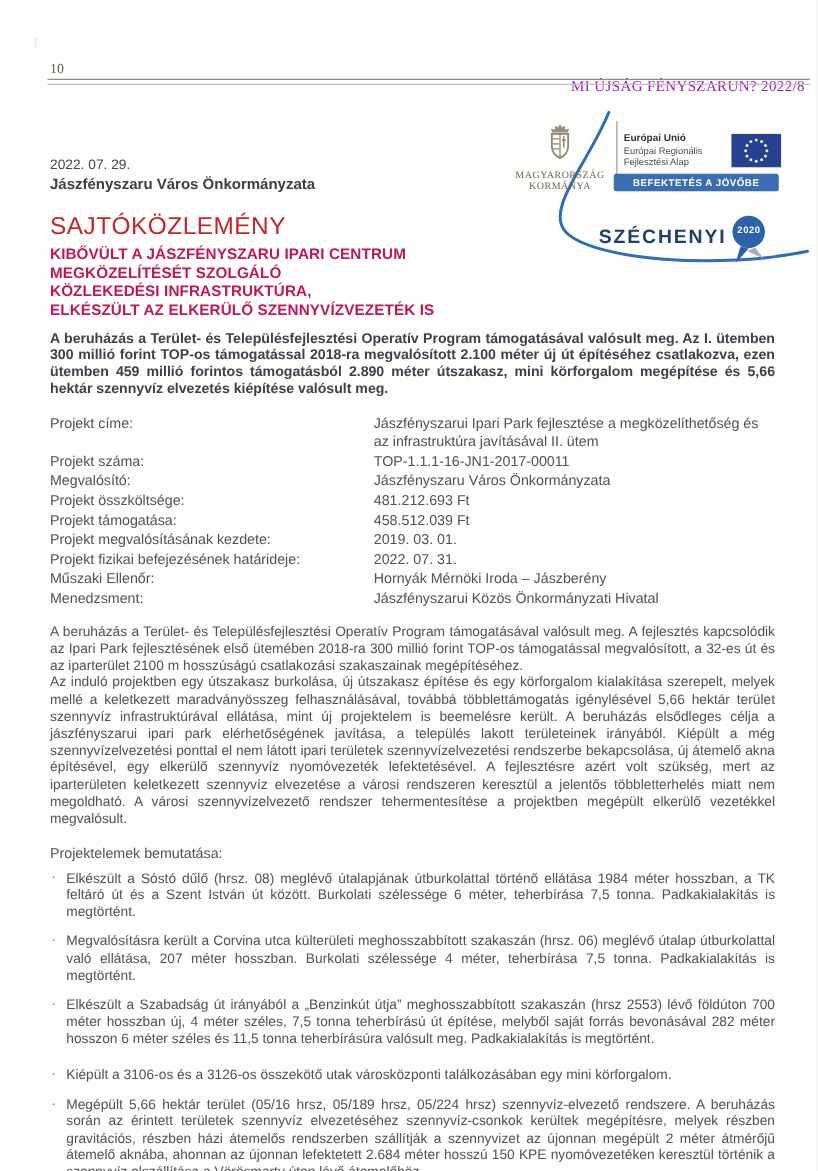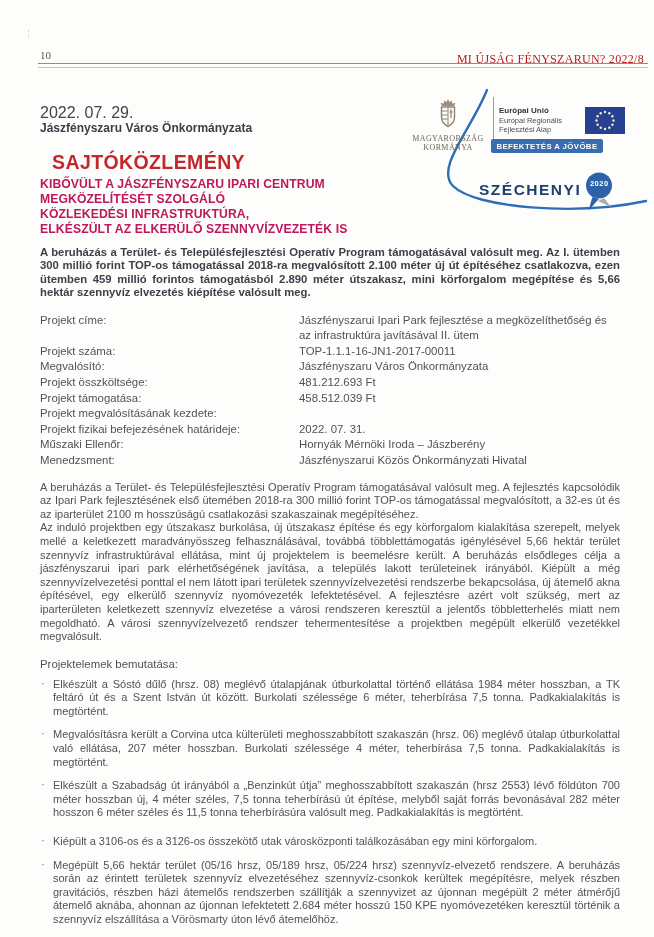--- a/index.html
+++ b/index.html
@@ -12,23 +12,23 @@
     font-family:"Liberation Sans","DejaVu Sans",sans-serif;
     color:#4e5358;
   }
   
   .page-num{
     position:absolute;left:40px;top:49px;
     font-family:"Liberation Serif","DejaVu Serif",serif;
     font-size:11px;color:#5a5a55;
   }
   .journal-title{
-    position:absolute;right:10px;top:52px;
+    position:absolute;right:10px;top:62px;
     font-family:"Liberation Serif","DejaVu Serif",serif;
-    font-size:12px;letter-spacing:.3px;color:#b91c1c;
+    font-size:12px;letter-spacing:.3px;color:#a21caf;
   }
   .header-rule{
     position:absolute;left:38px;right:6px;top:63px;height:3px;
     border-top:1.5px solid #8d8d8a;border-bottom:1px solid #c2c2bf;
   }
   .scan-artifact{
     position:absolute;left:28px;top:30px;width:6px;height:8px;
     border-left:1px dotted #c9c9c4;opacity:.8;
   }
   
@@ -40,40 +40,40 @@
     font-variant:small-caps;font-size:8px;line-height:9px;
     color:#6f6557;letter-spacing:.4px;margin-top:2px;
   }
   .eu-block{position:absolute;left:98px;top:15px;display:flex;align-items:center;}
   .eu-divider{width:1px;height:44px;background:#9a9a96;margin-right:5px;}
   .eu-lines{width:84px;padding-top:2px;}
   .eu-line-1{font-size:8px;font-weight:bold;color:#31353a;line-height:10px;}
   .eu-line{font-size:7.5px;color:#4a4e52;line-height:9px;}
   .eu-flag{margin-left:2px;margin-top:2px;display:block;}
   .invest-badge{
-    position:absolute;left:96px;top:57px;width:112px;height:14px;
+    position:absolute;left:96px;top:57px;width:132px;height:14px;
     background:#3a6cb0;border-radius:2px;
     color:#ffffff;font-size:7.8px;font-weight:bold;letter-spacing:.4px;
     text-align:center;line-height:15px;
   }
   .szechenyi{position:absolute;left:84px;top:88px;display:flex;align-items:center;}
   .szechenyi-word{
     font-size:15.5px;font-weight:800;letter-spacing:1.5px;color:#1d3e6e;
   }
   .szechenyi-pin{position:relative;width:32px;height:40px;margin-left:3px;top:2px;}
   .szechenyi-year{
     position:absolute;left:0;top:7px;width:30px;text-align:center;
     color:#fff;font-size:7.5px;font-weight:bold;letter-spacing:.5px;
   }
   
   .content{position:absolute;left:40px;right:34px;top:106px;}
-  .date-line{font-size:16px;line-height:14px;color:#40454b;}
+  .date-line{font-size:11px;line-height:14px;color:#40454b;margin-top:19px;}
   .org-line{font-size:12px;font-weight:bold;line-height:16px;color:#3b4047;}
   .press-title{
-    margin:15px 0 0 12px;font-size:19.5px;font-weight:700;
+    margin:15px 0 0 0;font-size:19.5px;font-weight:400;
     letter-spacing:.4px;color:#c1272d;line-height:23px;
   }
   .subtitle{margin-top:3px;}
   .subtitle div{
     font-size:12.2px;font-weight:bold;line-height:15px;
     color:#be185d;letter-spacing:.1px;
   }
   .lead{
     margin-top:9px;font-size:11.3px;font-weight:bold;line-height:13.4px;
     text-align:justify;color:#3c414a;
@@ -199,20 +199,21 @@
       <div class="detail-row">
         <span class="detail-label">Projekt összköltsége:</span>
         <span class="detail-value">481.212.693 Ft</span>
       </div>
       <div class="detail-row">
         <span class="detail-label">Projekt támogatása:</span>
         <span class="detail-value">458.512.039 Ft</span>
       </div>
       <div class="detail-row">
         <span class="detail-label">Projekt megvalósításának kezdete:</span>
+        <span class="detail-value">2019. 03. 01.</span>
       </div>
       <div class="detail-row">
         <span class="detail-label">Projekt fizikai befejezésének határideje:</span>
         <span class="detail-value">2022. 07. 31.</span>
       </div>
       <div class="detail-row">
         <span class="detail-label">Műszaki Ellenőr:</span>
         <span class="detail-value">Hornyák Mérnöki Iroda – Jászberény</span>
       </div>
       <div class="detail-row">

